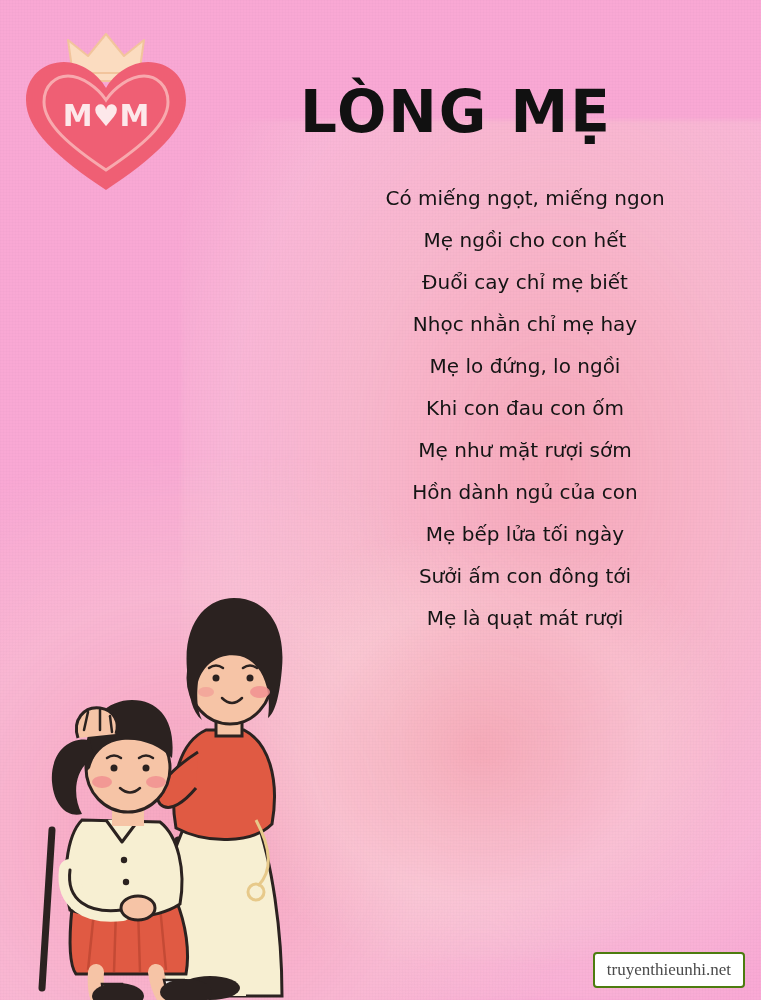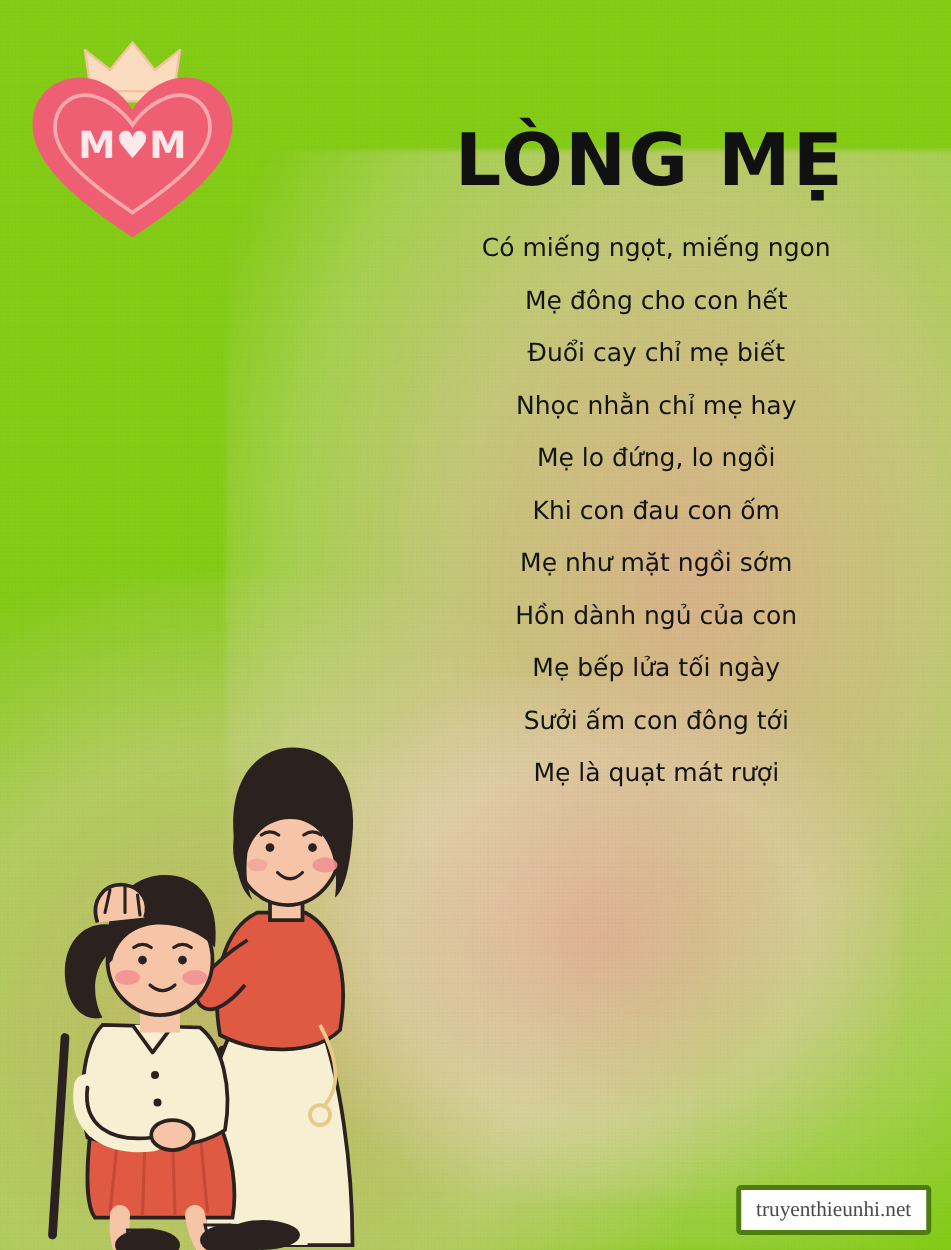--- a/index.html
+++ b/index.html
@@ -10,21 +10,21 @@
     width: 761px;
     height: 1000px;
     font-family: "Liberation Sans", sans-serif;
     background: #ffffff;
   }
   .poster {
     position: relative;
     width: 761px;
     height: 1000px;
     overflow: hidden;
-    background: #84cc16;
+    background: #f9a8d4;
   }
   
   .wash-a {
     position: absolute;
     right: -40px;
     top: 120px;
     width: 620px;
     height: 880px;
     background: radial-gradient(ellipse at 60% 40%, rgba(246,170,178,0.75) 0%, rgba(248,196,200,0.55) 38%, rgba(250,220,222,0.28) 62%, rgba(255,255,255,0) 80%);
     filter: blur(2px);
@@ -64,27 +64,26 @@
     width: 175px;
     height: 175px;
   }
 
   
   .title {
     position: absolute;
     left: 300px;
     top: 78px;
     width: 440px;
-    text-align: center;
+    text-align: left;
     font-size: 58px;
     font-weight: bold;
     letter-spacing: 2px;
     color: #111111;
     font-family: "DejaVu Sans", sans-serif;
-    margin-top: 16px;
   }
 
   
   .poem {
     position: absolute;
     left: 300px;
     top: 182px;
     width: 450px;
     text-align: center;
   }
@@ -106,21 +105,21 @@
     width: 330px;
     height: 600px;
   }
 
   
   .watermark {
     position: absolute;
     right: 16px;
     bottom: 12px;
     background: #ffffff;
-    border: 4px solid #4d7c0f;
+    border: 2px solid #4d7c0f;
     border-radius: 4px;
     padding: 6px 12px;
     font-size: 17px;
     color: #4a4a4a;
     font-family: "Liberation Serif", serif;
   }
 </style>
 </head>
 <body>
 
@@ -158,26 +157,26 @@
       <text x="88" y="108" text-anchor="middle" font-family="DejaVu Sans, sans-serif" font-size="30" font-weight="bold" fill="#fde8ea">
         <tspan>M</tspan><tspan fill="#fde8ea">♥</tspan><tspan>M</tspan>
       </text>
     </svg>
   </div>
 
   <div class="title">LÒNG MẸ</div>
 
   <div class="poem">
     <p class="poem-line">Có miếng ngọt, miếng ngon</p>
-    <p class="poem-line">Mẹ đông cho con hết</p>
+    <p class="poem-line">Mẹ ngồi cho con hết</p>
     <p class="poem-line">Đuổi cay chỉ mẹ biết</p>
     <p class="poem-line">Nhọc nhằn chỉ mẹ hay</p>
     <p class="poem-line">Mẹ lo đứng, lo ngồi</p>
     <p class="poem-line">Khi con đau con ốm</p>
-    <p class="poem-line">Mẹ như mặt ngồi sớm</p>
+    <p class="poem-line">Mẹ như mặt rượi sớm</p>
     <p class="poem-line">Hồn dành ngủ của con</p>
     <p class="poem-line">Mẹ bếp lửa tối ngày</p>
     <p class="poem-line">Sưởi ấm con đông tới</p>
     <p class="poem-line">Mẹ là quạt mát rượi</p>
   </div>
 
   <div class="illustration">
     <svg viewBox="0 0 330 600" width="330" height="600" aria-hidden="true">
 
       <g stroke="#2b2220" stroke-width="7" stroke-linecap="round" fill="none">

